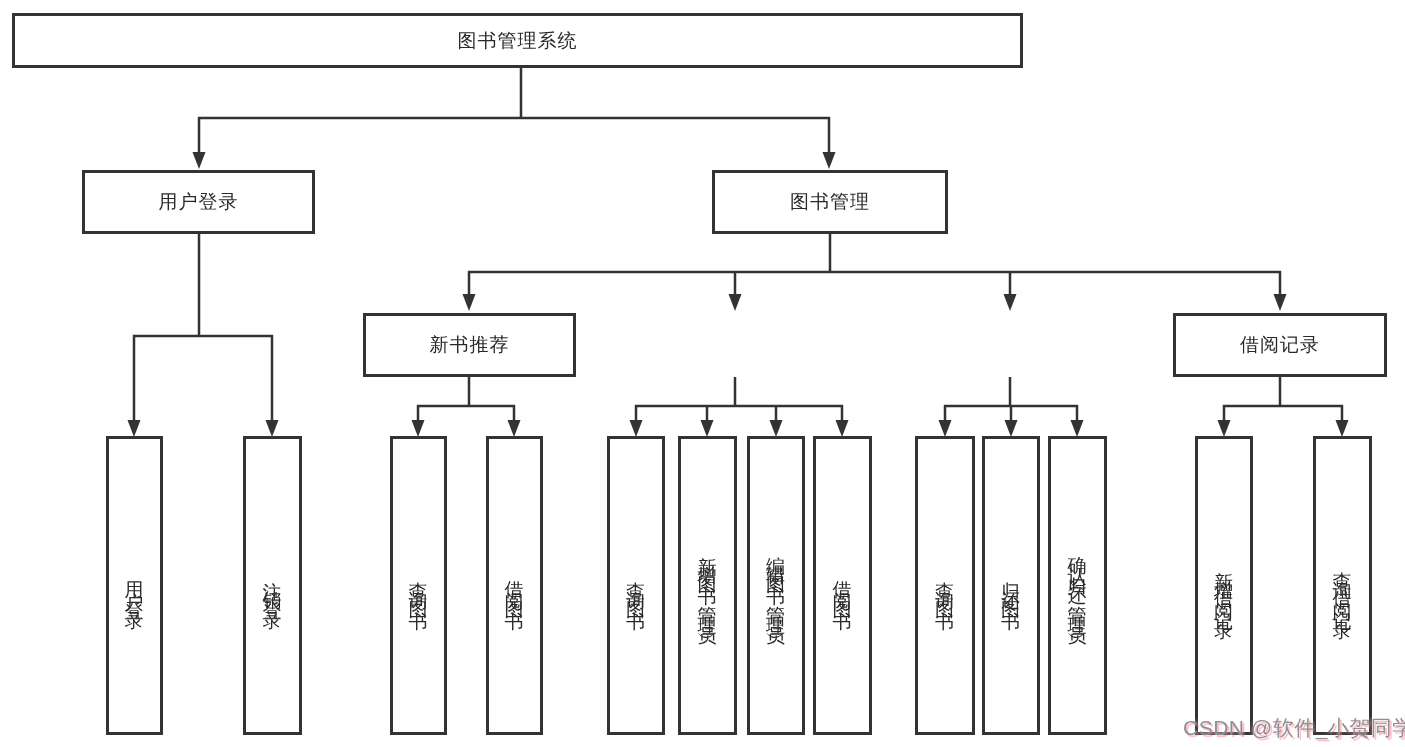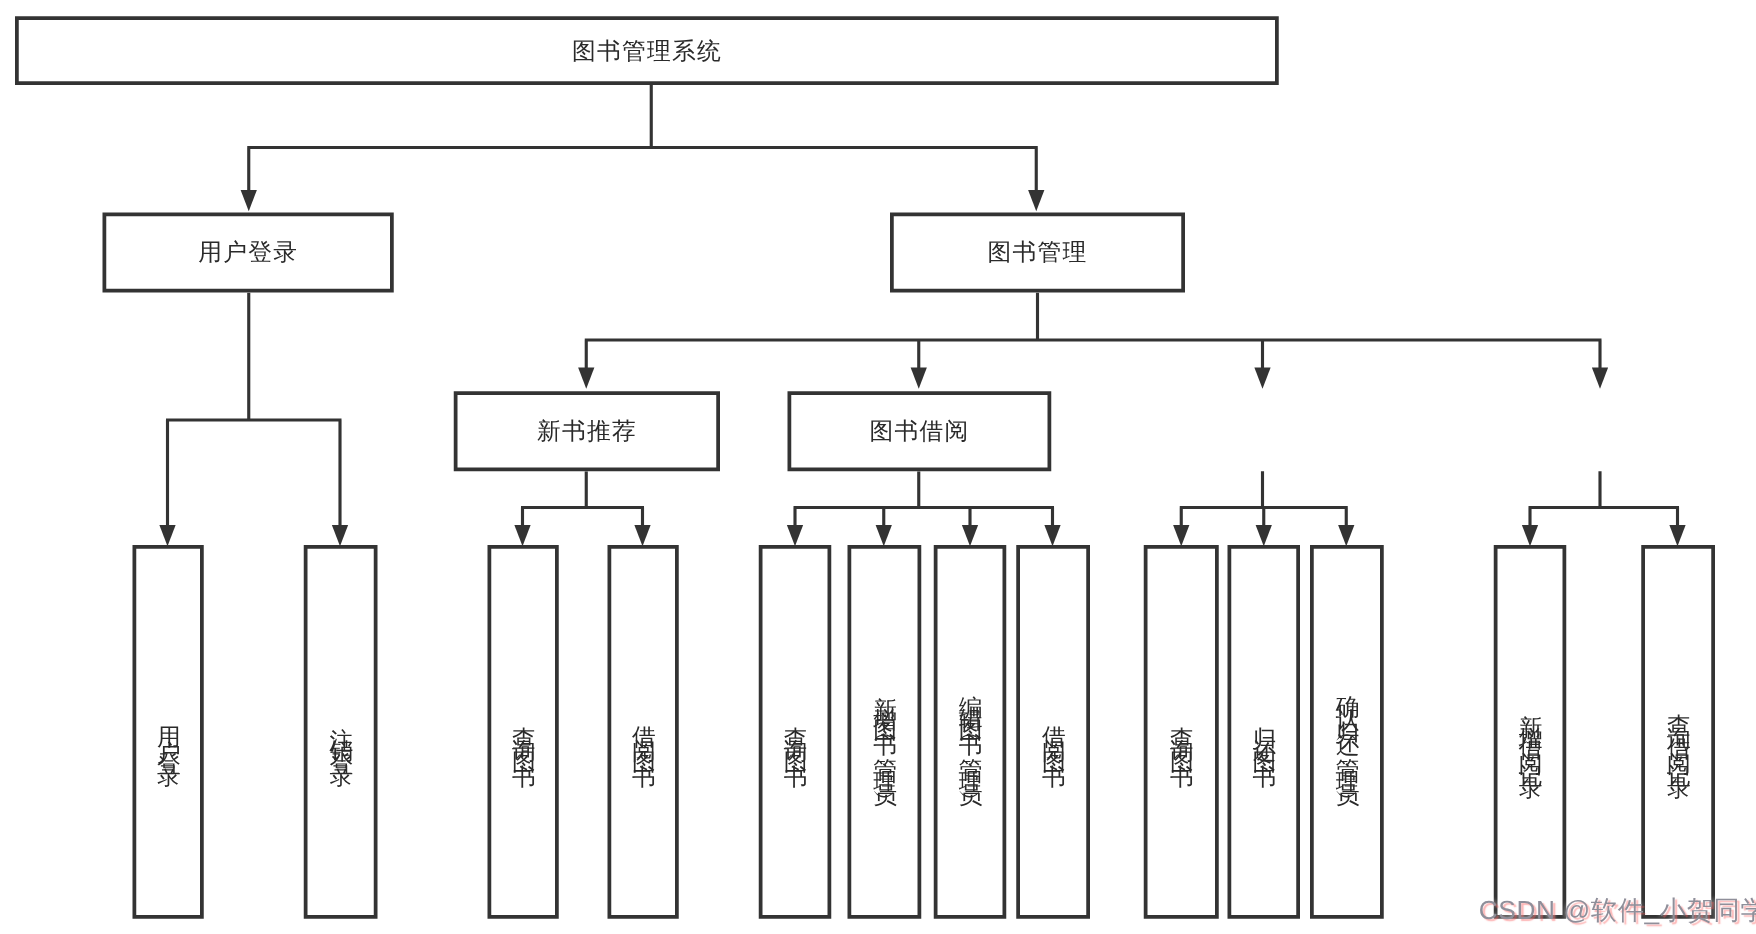--- a/index.html
+++ b/index.html
@@ -85,22 +85,22 @@
   <div class="box" style="left:82px; top:170px; width:233px; height:64px;">
     <span class="hlabel">用户登录</span>
   </div>
   <div class="box" style="left:363px; top:313px; width:213px; height:64px;">
     <span class="hlabel">新书推荐</span>
   </div>
 
   <div class="box" style="left:712px; top:170px; width:236px; height:64px;">
     <span class="hlabel">图书管理</span>
   </div>
-  <div class="box" style="left:630px; top:313px; width:211px; height:64px;">
-    <span class="hlabel">图书借阅</span>
+  <div class="box" style="left:1173px; top:313px; width:214px; height:64px;">
+    <span class="hlabel">借阅记录</span>
   </div>
 
   <div class="box vbox" style="left:106px; top:436px; width:57px; height:299px;">
     <span class="vlabel">用户登录</span>
   </div>
   <div class="box vbox" style="left:243px; top:436px; width:59px; height:299px;">
     <span class="vlabel">注销登录</span>
   </div>
 
   <div class="box vbox" style="left:390px; top:436px; width:57px; height:299px;">

